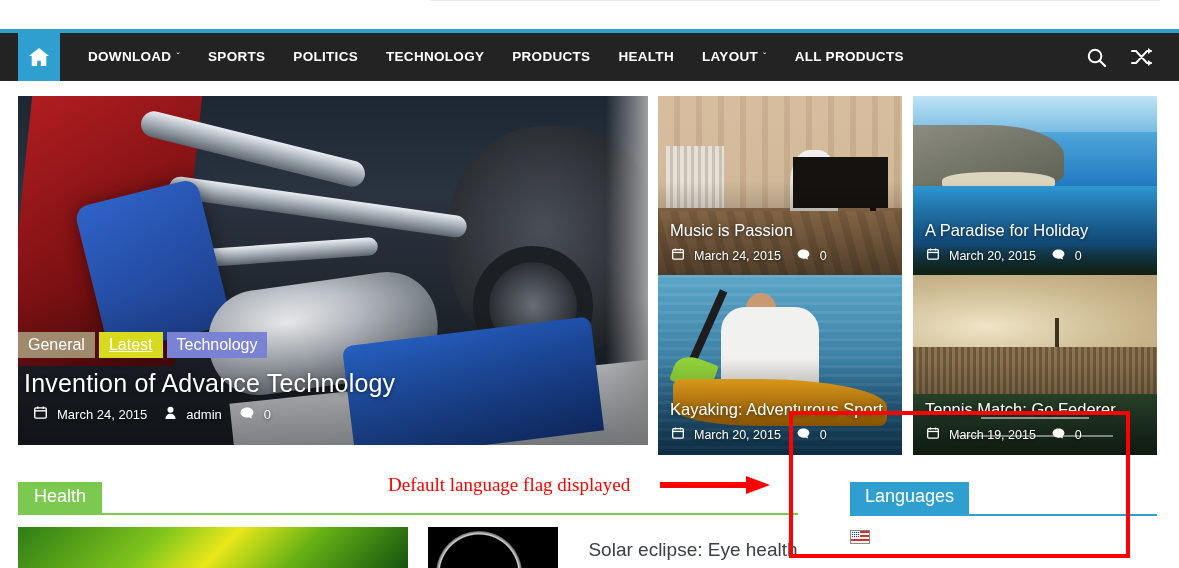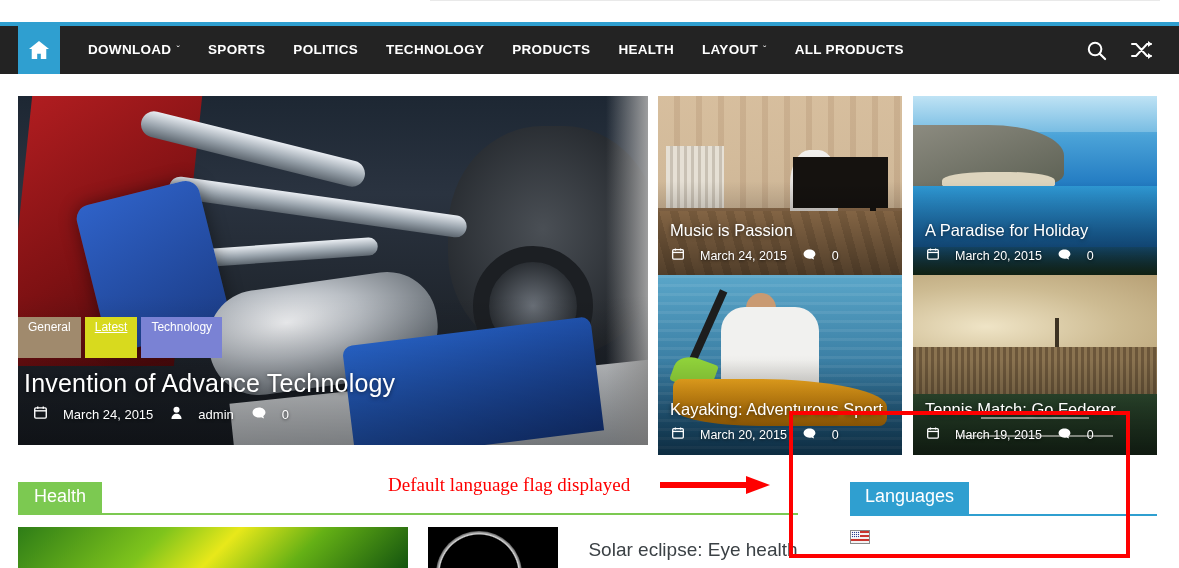--- a/index.html
+++ b/index.html
@@ -11,21 +11,21 @@
   }
   #page { position: relative; width: 1179px; height: 568px; background:#fff; }
 
   
   .top-rule {
     position:absolute; left:430px; top:0px; width:730px; height:1px;
     background:#e9e9e9;
   }
 
   
-  .navwrap { position:absolute; left:0; top:22px; width:1179px; height:52px; }
+  .navwrap { position:absolute; left:0; top:29px; width:1179px; height:52px; }
   .nav-accent { position:absolute; left:0; top:0; width:1179px; height:4px; background:#2f9fd0; }
   .nav-bar {
     position:absolute; left:0; top:4px; width:1179px; height:48px;
     background:#232323; display:flex; align-items:stretch;
   }
   .home-btn {
     width:42px; background:#2f9fd0; display:flex; align-items:center;
     justify-content:center; flex:0 0 42px; margin-left:18px; cursor:pointer;
   }
   .home-btn svg { display:block; }
@@ -95,36 +95,36 @@
     position:absolute; right:0; top:0; width:42px; height:100%;
     background:linear-gradient(90deg,rgba(140,140,140,.0),rgba(168,168,168,.92));
   }
   .hero-shade {
     position:absolute; left:0; bottom:0; width:100%; height:150px;
     background:linear-gradient(180deg,rgba(0,0,0,0),rgba(0,0,0,.30));
   }
 
   .cats { position:absolute; left:0px; bottom:87px; display:flex; gap:4px; }
   .cat {
-    color:#fff; font-size:12px; padding:4px 10px 23px; line-height:1.15; white-space:nowrap;
+    color:#fff; font-size:16px; padding:4px 10px 4px; line-height:1.15; white-space:nowrap;
   }
   .cat.c0 { background:#a08a6d; }
   .cat.c1 { background:#d8da1e; color:#fff;text-decoration:underline; }
   .cat.c2 { background:#7a82d4; }
 
   .hero-title {
     position:absolute; left:6px; bottom:47px;
     color:#fff; font-size:25px; font-weight:normal; letter-spacing:.2px;
     text-shadow:0 1px 4px rgba(0,0,0,.55); white-space:nowrap;
   }
   .hero-meta {
     position:absolute; left:16px; bottom:23px; display:flex; align-items:center;
     gap:18px; color:#fff; font-size:13px; text-shadow:0 1px 3px rgba(0,0,0,.6);
   }
-  .meta-item { display:flex; align-items:center; gap:16px; }
+  .meta-item { display:flex; align-items:center; gap:10px; }
 
   
   .thumb {
     position:absolute; width:244px; height:180px; overflow:hidden; cursor:pointer;text-align:right;
   }
   .t1 { left:640px; top:0; }
   .t2 { left:895px; top:0; }
   .t3 { left:640px; top:179px; }
   .t4 { left:895px; top:179px; }
   .thumb .bg { position:absolute; inset:0; }

